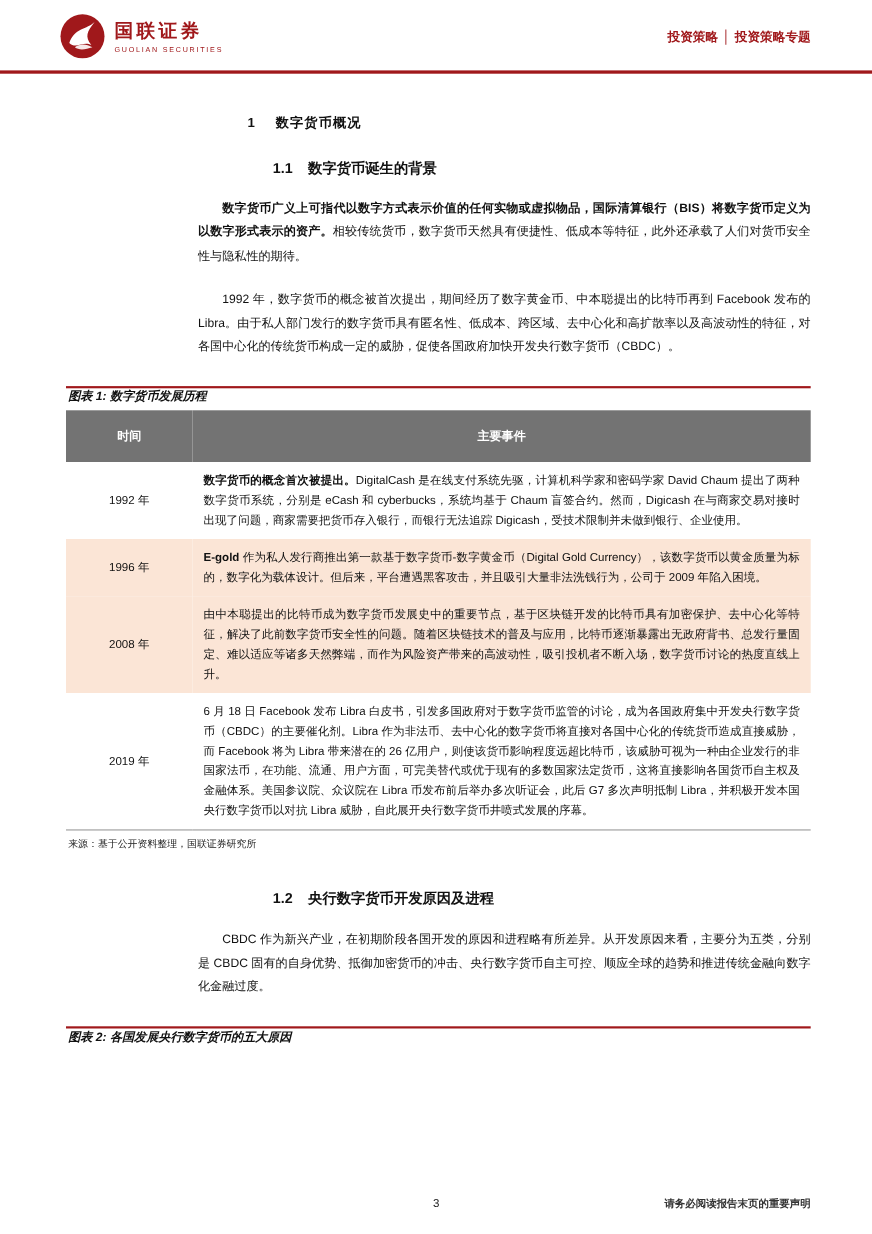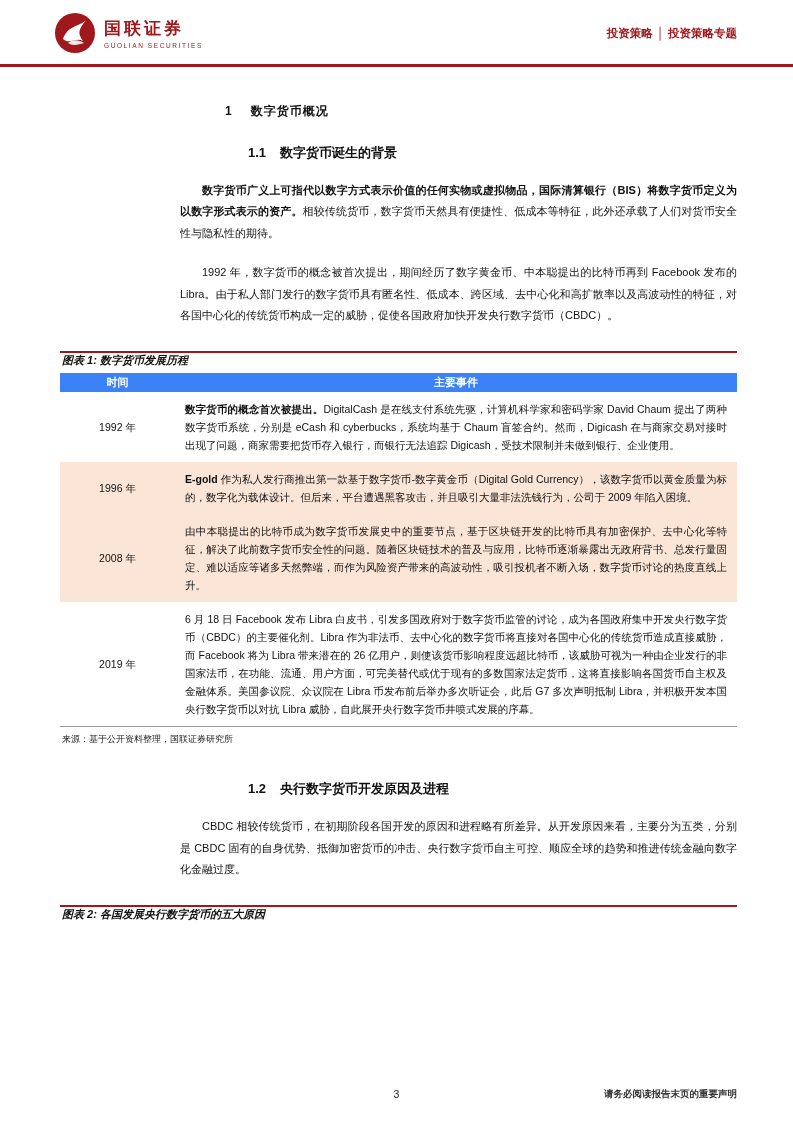--- a/index.html
+++ b/index.html
@@ -44,22 +44,22 @@
   
   .figure-block { margin-top:24px; }
   .figure-caption {
     border-top:2.5px solid #A0181B;
     padding:0 2px 5px 2px;
     font-size:11px; font-weight:bold; font-style:italic; color:#111111;
   }
   
   table.fig-table { width:100%; border-collapse:collapse; border-bottom:1px solid #999; }
   table.fig-table th {
-    background:#3b82f6; color:#ffffff; font-weight:bold;
-    font-size:11px; padding:2px 4px; text-align:center;
+    background:#737373; color:#ffffff; font-weight:bold;
+    font-size:11px; padding:16px 4px; text-align:center;
   }
   table.fig-table td {
     font-size:10.5px; line-height:1.72; vertical-align:middle;
     padding:8px 10px; text-align:justify; color:#111111;
   }
   table.fig-table td.time-cell { text-align:center; width:115px; padding:8px 4px; }
   table.fig-table tr.shaded td { background:#FBE5D6; }
   table.fig-table td .lead-bold { font-weight:bold; }
   .source-note {
     margin-top:6px; font-size:9px; color:#222222; padding-left:2px;
@@ -144,21 +144,21 @@
           </tr>
         </tbody>
       </table>
       <div class="source-note">来源：基于公开资料整理，国联证券研究所</div>
     </div>
 
     <div class="h2" style="margin-top:34px;">
       <span class="sec-num">1.2</span><span>央行数字货币开发原因及进程</span>
     </div>
 
-    <p class="para">CBDC 相较传统货币，在初期阶段各国开发的原因和进程略有所差异。从开发原因来看，主要分为五类，分别是 CBDC 固有的自身优势、抵御加密货币的冲击、央行数字货币自主可控、顺应全球的趋势和推进传统金融向数字化金融过度。</p>
+    <p class="para">CBDC 作为新兴产业，在初期阶段各国开发的原因和进程略有所差异。从开发原因来看，主要分为五类，分别是 CBDC 固有的自身优势、抵御加密货币的冲击、央行数字货币自主可控、顺应全球的趋势和推进传统金融向数字化金融过度。</p>
 
     <div class="figure-block">
       <div class="figure-caption">图表 2: 各国发展央行数字货币的五大原因</div>
     </div>
 
   </div>
 
   <div class="footer">
     <div class="page-number">3</div>
     <div class="footer-disclaimer">请务必阅读报告末页的重要声明</div>

